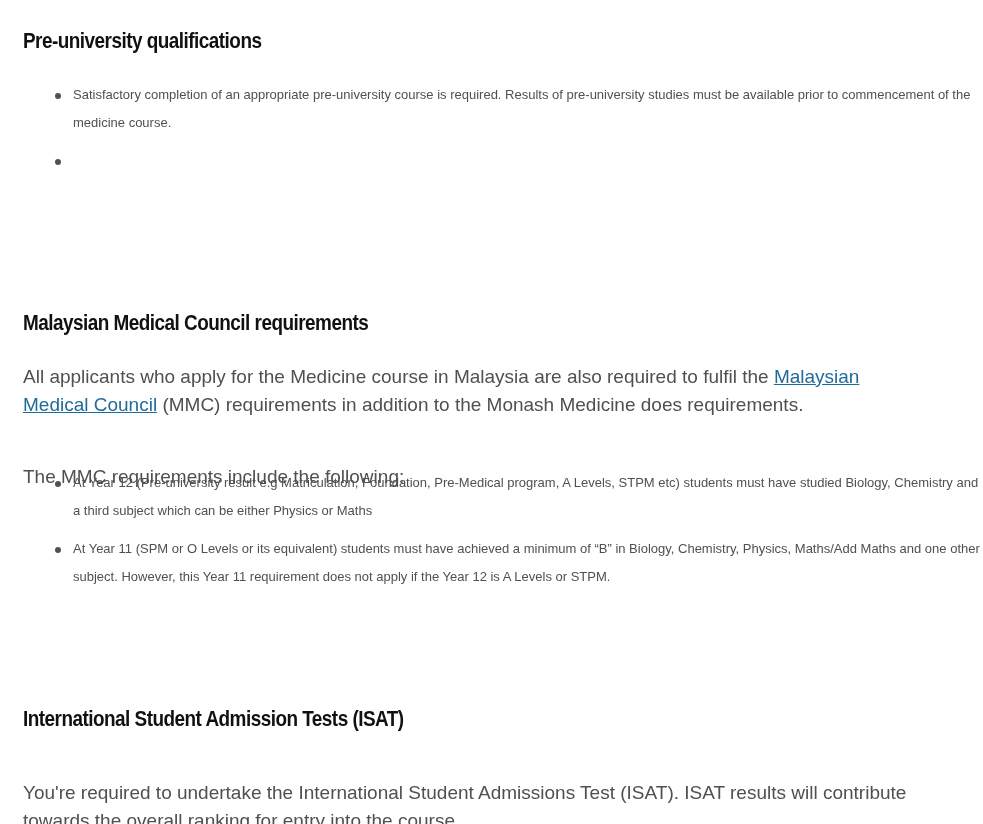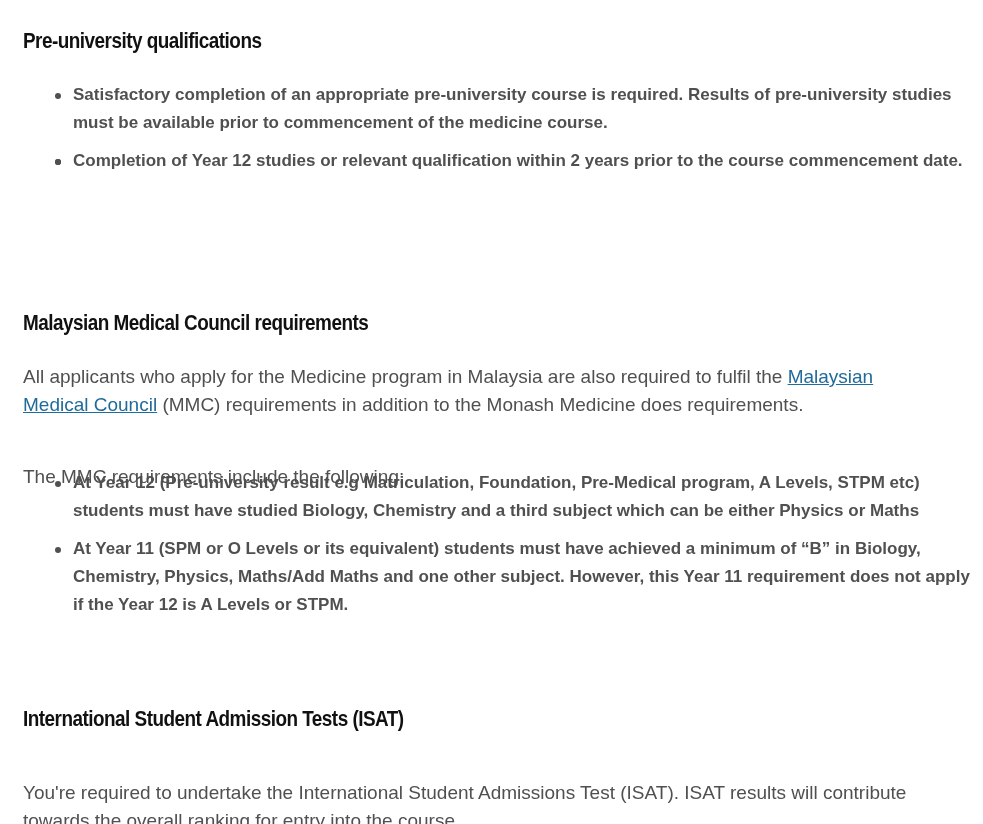--- a/index.html
+++ b/index.html
@@ -39,24 +39,23 @@
       line-height: 28px;
     }
     ul {
       margin: 0;
       padding: 0;
       list-style: none;
     }
     li {
       position: relative;
       padding-left: 50px;
-      font-size: 17px;
+      font-size: 13px;
       line-height: 28px;
       margin-bottom: 10px;
-      font-weight: bold;
     }
     li .bullet {
       position: absolute;
       left: 32px;
       top: 12px;
       width: 6px;
       height: 6px;
       border-radius: 50%;
       background: #505050;
     }
@@ -74,30 +73,26 @@
   <h2 class="abs" style="top:27px;">Pre-university qualifications</h2>
 
   <ul class="abs" style="top:81px; width:950px;">
     <li>
       <span class="bullet"></span>
       <span>Satisfactory completion of an appropriate pre-university course is required. Results of pre-university studies must be available prior to commencement of the medicine course.</span>
     </li>
     <li>
       <span class="bullet"></span>
     </li>
-    <li>
-      <span class="bullet"></span>
-      <span>Completion of Year 12 studies or relevant qualification within 2 years prior to the course commencement date.</span>
-    </li>
   </ul>
 
   <h2 class="abs" style="top:309px;">Malaysian Medical Council requirements</h2>
 
   <p class="abs" style="top:363px; width:900px;">
-    <span>All applicants who apply for the Medicine program in Malaysia are also required to fulfil the </span><a href="#">Malaysian Medical Council</a><span> (MMC) requirements in addition to the Monash Medicine does requirements.</span>
+    <span>All applicants who apply for the Medicine course in Malaysia are also required to fulfil the </span><a href="#">Malaysian Medical Council</a><span> (MMC) requirements in addition to the Monash Medicine does requirements.</span>
   </p>
 
   <p class="abs" style="top:463px; width:900px;">The MMC requirements include the following:</p>
 
   <ul class="abs" style="top:469px; width:960px;">
     <li>
       <span class="bullet"></span>
       <span>At Year 12 (Pre-university result e.g Matriculation, Foundation, Pre-Medical program, A Levels, STPM etc) students must have studied Biology, Chemistry and a third subject which can be either Physics or Maths</span>
     </li>
     <li>

